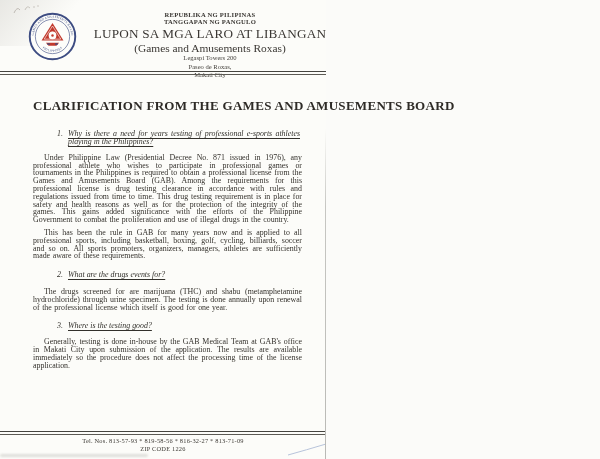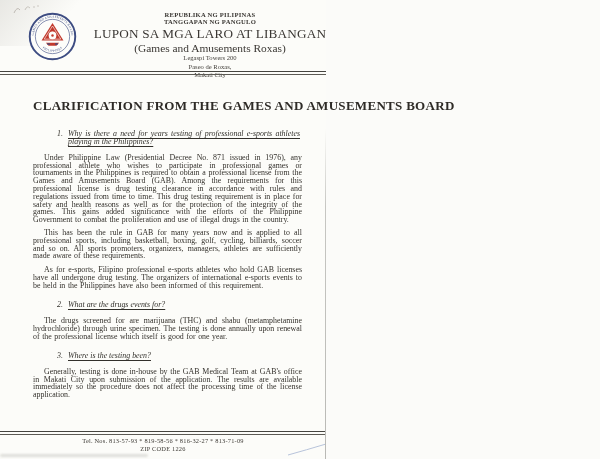--- a/index.html
+++ b/index.html
@@ -132,31 +132,30 @@
 
 <div class="content">
   <div class="doc-title">CLARIFICATION FROM THE GAMES AND AMUSEMENTS BOARD</div>
 
   <div class="question mt-q1">
     <span class="q-num">1.</span>
     <span class="q-text">Why is there a need for years testing of professional e-sports athletes playing in the Philippines?</span>
   </div>
   <p class="para mt-p1">Under Philippine Law (Presidential Decree No. 871 issued in 1976), any professional athlete who wishes to participate in professional games or tournaments in the Philippines is required to obtain a professional license from the Games and Amusements Board (GAB).  Among the requirements for this professional license is drug testing clearance in accordance with rules and regulations issued from time to time.  This drug testing requirement is in place for safety and health reasons as well as for the protection of the integrity of the games. This gains added significance with the efforts of the Philippine Government to combat the proliferation and use of illegal drugs in the country.</p>
   <p class="para mt-p2">This has been the rule in GAB for many years now and is applied to all professional sports, including basketball, boxing, golf, cycling, billiards, soccer and so on. All sports promoters, organizers, managers, athletes are sufficiently made aware of these requirements.</p>
-  <p class="para mt-p3">As for e-sports, Filipino professional e-sports athletes who hold GAB licenses have all undergone drug testing. The organizers of international e-sports events to be held in the Philippines have also been informed of this requirement.</p>
 
   <div class="question mt-q2">
     <span class="q-num">2.</span>
     <span class="q-text">What are the drugs events for?</span>
   </div>
   <p class="para mt-p4">The drugs screened for are marijuana (THC) and shabu (metamphetamine hydrochloride) through urine specimen. The testing is done annually upon renewal of the professional license which itself is good for one year.</p>
 
   <div class="question mt-q3">
     <span class="q-num">3.</span>
-    <span class="q-text">Where is the testing been?</span>
+    <span class="q-text">Where is the testing good?</span>
   </div>
   <p class="para mt-p5">Generally, testing is done in-house by the GAB Medical Team at GAB's office in Makati City upon submission of the application. The results are available immediately so the procedure does not affect the processing time of the license application.</p>
 </div>
 
 <div class="rule rule-footer"></div>
 <div class="footer-line footer-tel">Tel. Nos. 813-57-93 * 819-58-56 * 816-32-27 * 813-71-09</div>
 <div class="footer-line footer-zip">ZIP CODE 1226</div>
 
 <svg class="curl-line" viewBox="0 0 38 13">
   <path d="M0 12 Q 18 7 38 1" stroke="#b7c3da" stroke-width="1" fill="none"></path>

